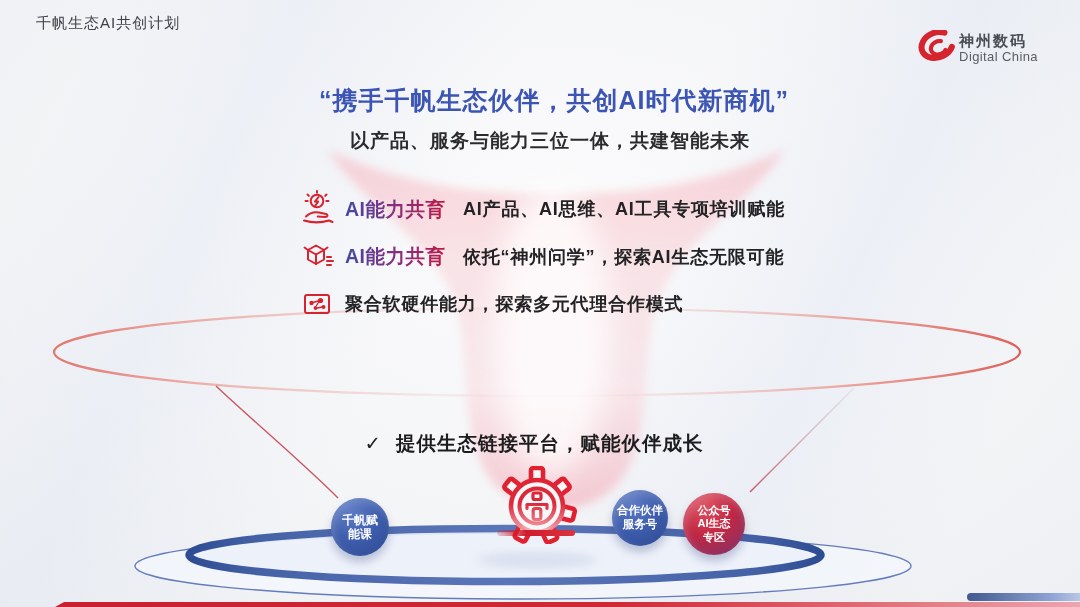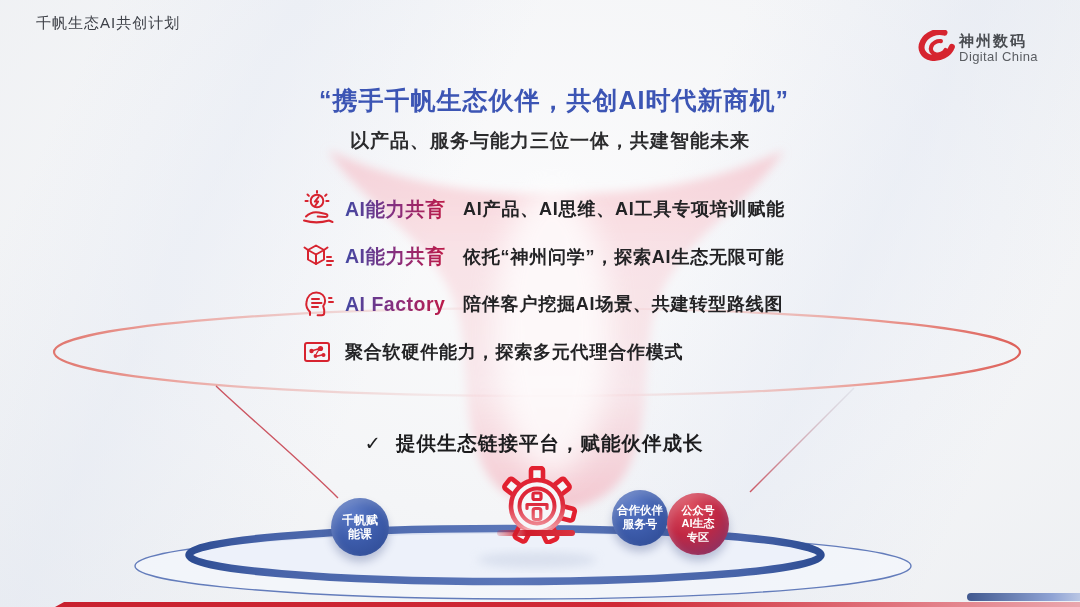--- a/index.html
+++ b/index.html
@@ -41,21 +41,21 @@
   
   .badge{position:absolute;border-radius:50%;display:flex;align-items:center;justify-content:center;
          color:#fff;font-weight:bold;text-align:center;white-space:pre-line;line-height:1.2;
          box-shadow:0 6px 9px rgba(45,65,125,0.28), inset 3px 5px 8px rgba(255,255,255,0.22);}
   .badge-blue{background:radial-gradient(circle at 38% 28%, #5b7ac6 0%, #3d5cab 48%, #2c4890 100%);}
   .badge-red{background:radial-gradient(circle at 38% 28%, #e05560 0%, #c62438 50%, #a51a30 100%);}
   .badge-redpurple{background:radial-gradient(circle at 36% 24%, #dd4f5e 0%, #c12743 45%, #76356f 100%);}
   .b1{left:331px;top:498px;width:58px;height:58px;font-size:12px;}
   .b2{left:403px;top:499px;width:54px;height:54px;font-size:11.5px;}
   .b3{left:612px;top:490px;width:56px;height:56px;font-size:11.5px;}
-  .b4{left:667px;top:493px;width:62px;height:62px;font-size:11px;}
+  .b4{left:683px;top:493px;width:62px;height:62px;font-size:11px;}
   
   .gear{position:absolute;left:487px;top:466px;width:100px;height:78px;}
   .gear-underline{position:absolute;left:497px;top:530px;width:78px;height:5.5px;border-radius:3px;
         background:linear-gradient(90deg, rgba(207,27,43,0.18) 0%, #cf1b2b 38%, #da3440 100%);}
   
   .bar-red{position:absolute;left:55px;right:0;bottom:0;height:5.5px;
         background:linear-gradient(90deg,#c8202e 0%,#cf2936 55%,#eba6ad 100%);
         clip-path:polygon(10px 0,100% 0,100% 100%,0 100%);}
   .bar-blue{position:absolute;left:967px;top:593px;width:113px;height:7.5px;
         border-radius:4px 0 0 4px;
@@ -164,32 +164,20 @@
           <path d="M12,13 v9.5 l8,4.5 8,-4.5 V13"></path>
           <path d="M20,17.5 V27"></path>
           <path d="M12,13 l-3.5,-2.5 M28,13 l3.5,-2.5"></path>
           <path d="M31,20 h4 M31,24 h6 M31,28 h4"></path>
         </svg>
       </span>
       <span class="plabel">AI能力共育</span>
       <span class="pdesc">依托“神州问学”，探索AI生态无限可能</span>
     </div>
 
-    <div class="pillar">
-      <span class="picon">
-        <svg width="42" height="40" viewBox="0 0 42 40" fill="none" stroke="#d7232f" stroke-width="2" stroke-linecap="round" stroke-linejoin="round">
-          <path d="M14,31 v-3 c-3,-3 -4.2,-6 -3.6,-9.5 C11.2,12.5 15,8.5 20.3,8.5
-                   c5.2,0 8.8,3.6 8.8,8.2 0,2 -0.7,3.8 -1.9,5.3 L28.2,26 v3 c0,1.6 -1,2.2 -2.6,2.2 h-4"></path>
-          <path d="M16,15 h7 M16,19 h9.5 M16,23 h6"></path>
-          <path d="M33,14 h2.5 M33,18 h4"></path>
-        </svg>
-      </span>
-      <span class="plabel">AI Factory</span>
-      <span class="pdesc">陪伴客户挖掘AI场景、共建转型路线图</span>
-    </div>
 
     <div class="pillar">
       <span class="picon">
         <svg width="42" height="40" viewBox="0 0 42 40" fill="none" stroke="#d7232f" stroke-width="2" stroke-linecap="round" stroke-linejoin="round">
           <rect x="9" y="11" width="24" height="18" rx="2"></rect>
           <path d="M17,18.5 l5,-1.5 M20.5,21.5 l2.5,-4 M21.5,24 l4.5,-1" stroke-width="1.4"></path>
           <circle cx="15.5" cy="19" r="2.2" fill="#d7232f" stroke="none"></circle>
           <circle cx="24.5" cy="16.5" r="2.6" fill="#d7232f" stroke="none"></circle>
           <circle cx="19.5" cy="24" r="1.9" fill="#d7232f" stroke="none"></circle>
           <circle cx="27.5" cy="23" r="2" fill="#d7232f" stroke="none"></circle>

